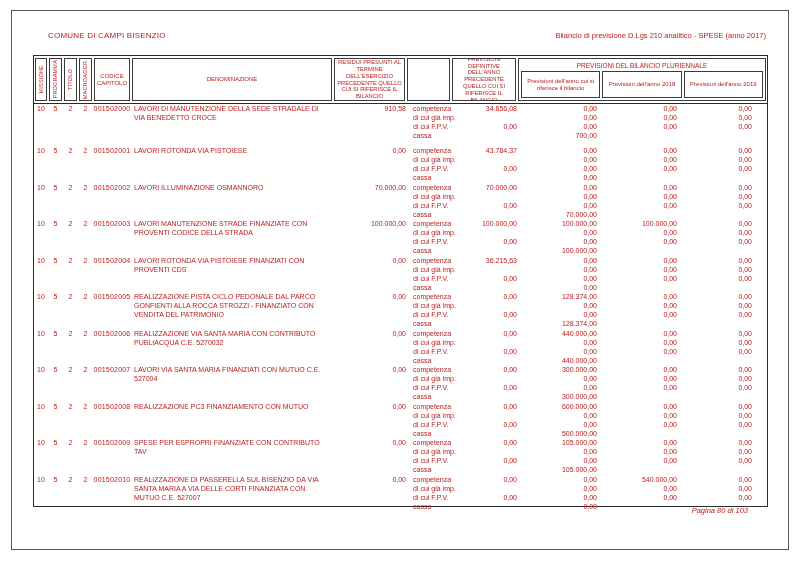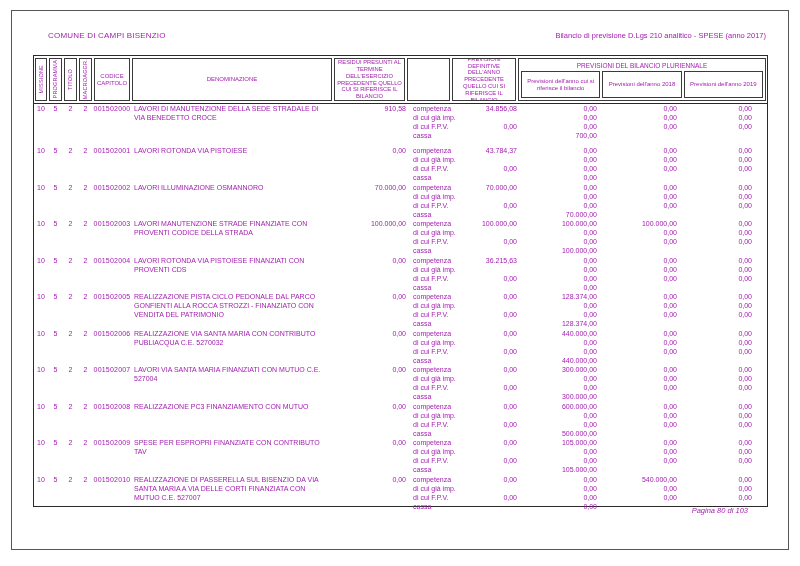--- a/index.html
+++ b/index.html
@@ -1,17 +1,17 @@
 <!DOCTYPE html>
 <html><head>
 <meta charset="utf-8">
 <style>
   html,body{margin:0;padding:0;background:#fff;}
   .sheet{position:relative;width:800px;height:566px;background:#ffffff;overflow:hidden;
-         font-family:"Liberation Sans",sans-serif;color:#a21caf;}
+         font-family:"Liberation Sans",sans-serif;color:#b91c1c;}
   .frame{position:absolute;left:11px;top:10px;width:776px;height:538px;border:1px solid #555;}
   .muni{position:absolute;left:48px;top:31px;font-size:8px;letter-spacing:.2px;}
   .rpt{position:absolute;right:34px;top:31px;font-size:7.5px;}
 
   .tbl{position:absolute;left:33px;top:55px;width:733px;height:450px;border:1px solid #2a2a2a;background:#fff;}
 
   .grid13{display:grid;grid-template-columns:14px 15px 15px 15px 38px 202px 73px 45px 66px 80px 80px 75px 15px;}
 
   
   .hdr{height:47px;border-bottom:1px solid #2a2a2a;}

